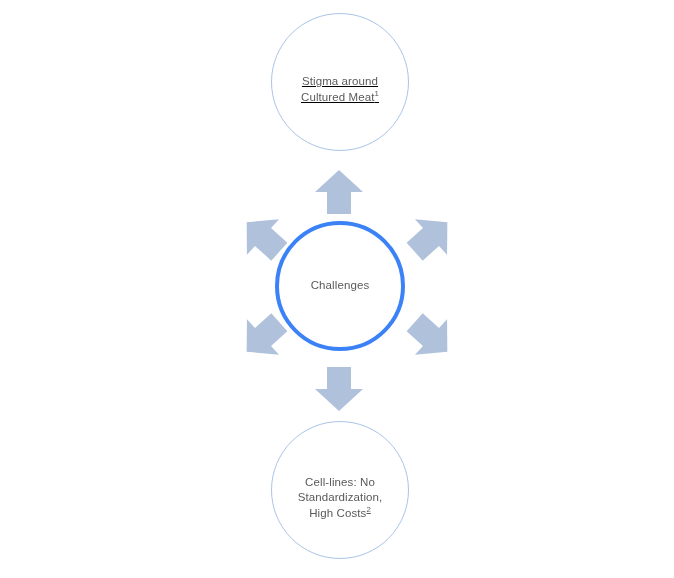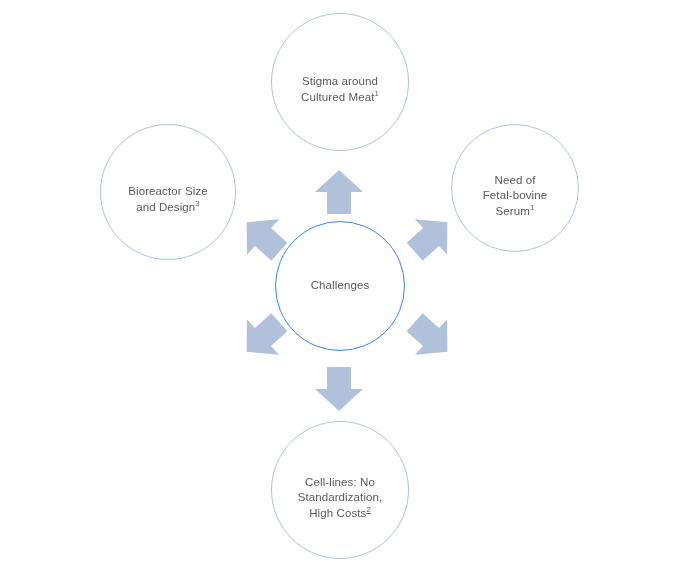--- a/index.html
+++ b/index.html
@@ -35,21 +35,21 @@
     font-size: 11.5px;
     line-height: 15.5px;
     letter-spacing: 0.1px;
     white-space: pre-line;
     padding: 0 8px;
   }
   .center-circle {
     position: absolute;
     border-radius: 50%;
     background: #ffffff;
-    border: 1px solid #3b82f6;
+    border: 4px solid #3b82f6;
     box-sizing: border-box;
     display: flex;
     align-items: center;
     justify-content: center;
     text-align: center;
     z-index: 3;
   }
   .center-label {
     color: #5a5a5a;
     font-size: 11.5px;
@@ -91,49 +91,36 @@
   </svg>
 
   <svg class="arrow" style="left:237px; top:313px; width:52px; height:48px; transform:rotate(48deg);" viewBox="0 0 52 48">
     <polygon points="26,46 50,24 38,24 38,2 14,2 14,24 2,24" fill="#b0c1dc"></polygon>
   </svg>
 
   <svg class="arrow" style="left:405px; top:313px; width:52px; height:48px; transform:rotate(-48deg);" viewBox="0 0 52 48">
     <polygon points="26,46 50,24 38,24 38,2 14,2 14,24 2,24" fill="#b0c1dc"></polygon>
   </svg>
 
-  <div class="node-circle" style="left:271px; top:13px; width:138px; height:138px;">
+  <div class="node-circle" style="left:271px; top:13px; width:138px; height:138px;text-decoration:underline;">
     <div class="node-label">
       <span>Stigma around
 Cultured Meat</span><sup>1</sup>
     </div>
   </div>
 
-  <div class="node-circle" style="left:451px; top:124px; width:128px; height:128px;">
-    <div class="node-label">
-      <span>Need of
-Fetal-bovine
-Serum</span><sup>1</sup>
-    </div>
-  </div>
 
 
   <div class="node-circle" style="left:271px; top:421px; width:138px; height:138px;">
     <div class="node-label">
       <span>Cell-lines: No
 Standardization,
 High Costs</span><sup class="underlined">2</sup>
     </div>
   </div>
 
 
-  <div class="node-circle" style="left:100px; top:124px; width:136px; height:136px;">
-    <div class="node-label">
-      <span>Bioreactor Size
-and Design</span><sup>3</sup>
-    </div>
-  </div>
 
   <div class="center-circle" style="left:275px; top:221px; width:130px; height:130px;">
     <div class="center-label">Challenges</div>
   </div>
 
 </div>
 
 </body></html>

